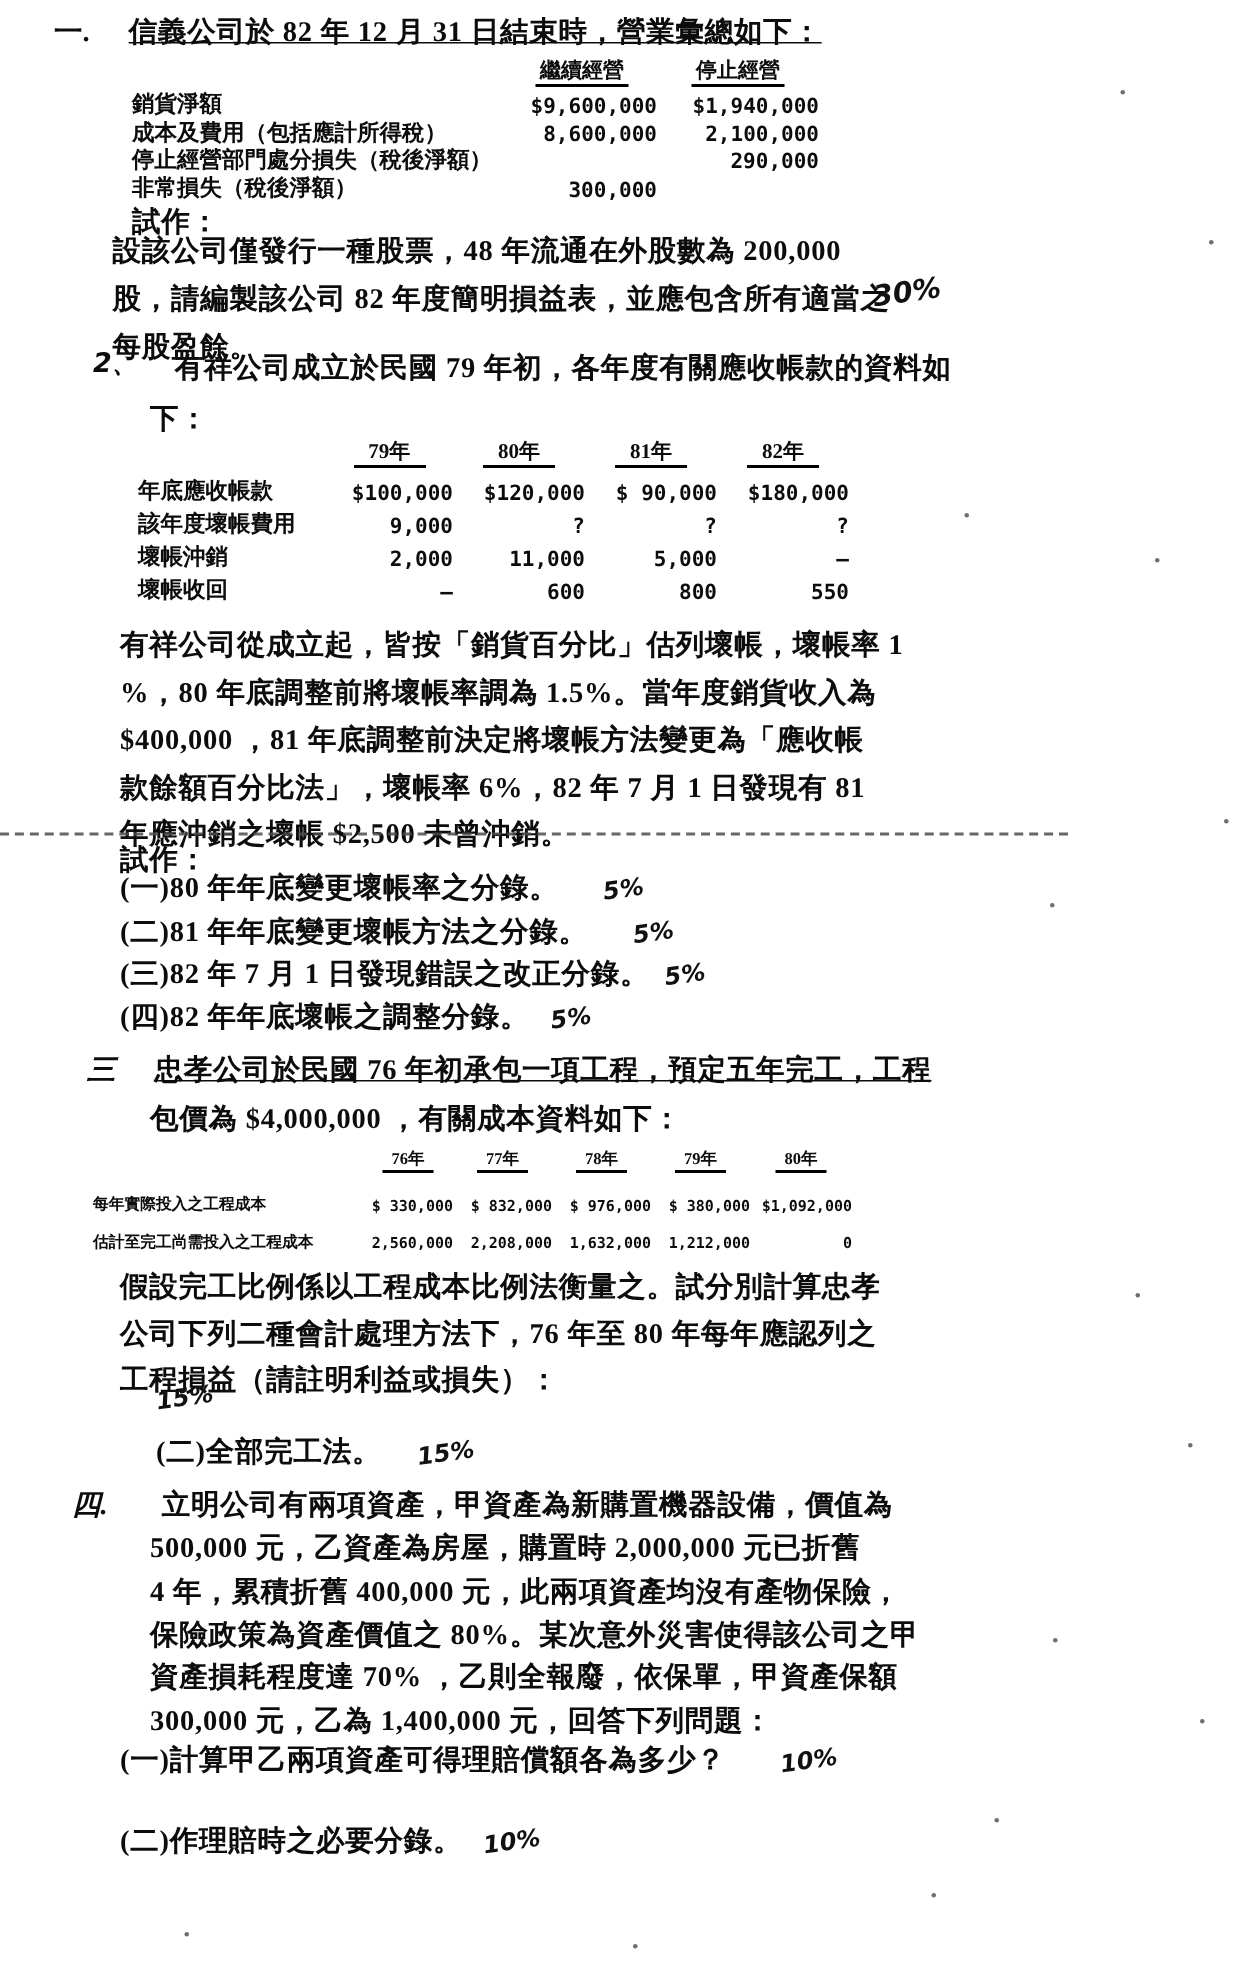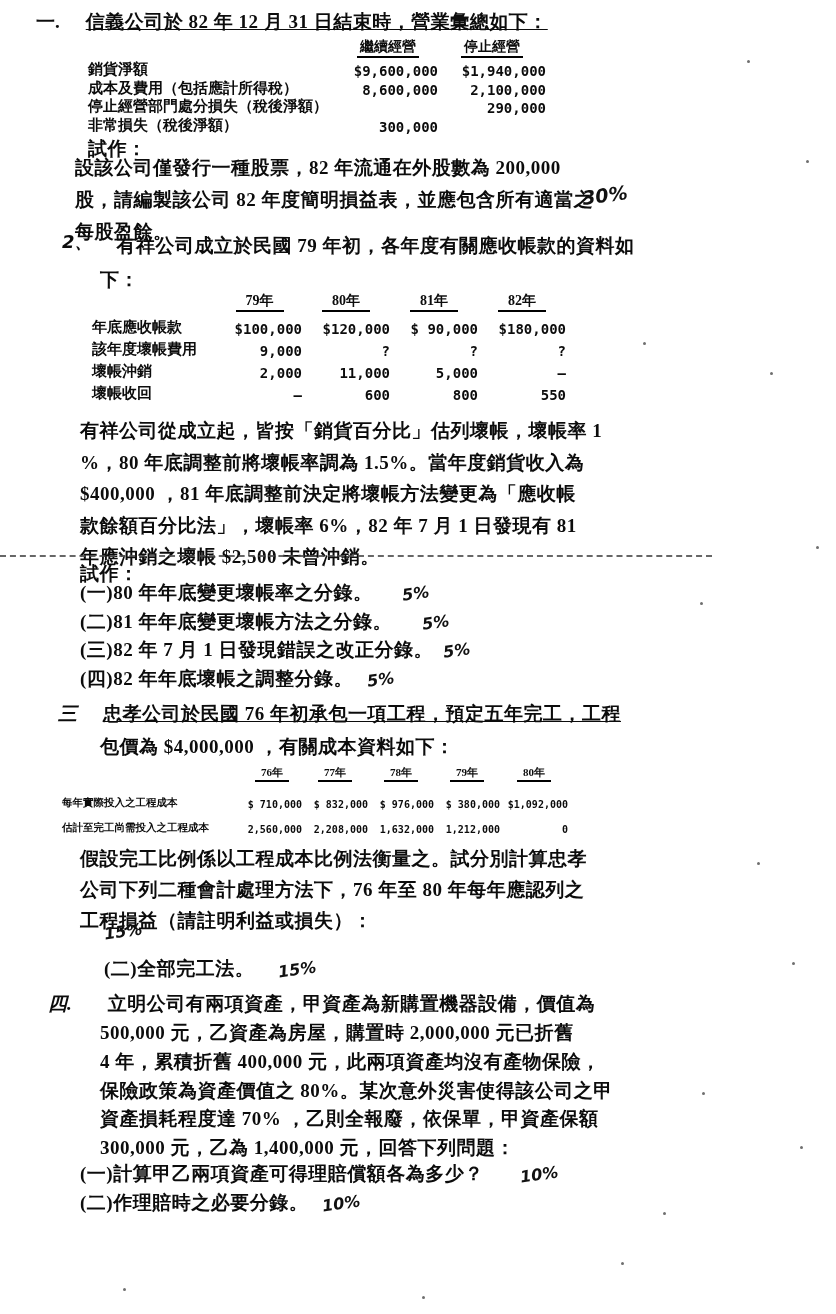--- a/index.html
+++ b/index.html
@@ -70,21 +70,21 @@
     <div class="t1-row">
       <span class="t1-label">非常損失（稅後淨額）</span>
       <span class="t1-num">300,000</span>
       <span class="t1-num"></span>
     </div>
   </div>
 
   <div class="abs cn t19" style="left:88px;top:133px;">試作：</div>
 
   <div class="abs" style="left:75px;top:152px;">
-    <div class="cn t19">設該公司僅發行一種股票，82 年流通在外股數為 200,000</div>
+    <div class="cn t19">設該公司僅發行一種股票，48 年流通在外股數為 200,000</div>
     <div class="cn t19">股，請編製該公司 82 年度簡明損益表，並應包含所有適當之</div>
     <div class="cn t19">每股盈餘。</div>
   </div>
 
   <div class="abs score" style="left:582px;top:184px;font-size:19px;">30%</div>
 
   <div class="abs" style="left:62px;top:230px;">
     <span class="hw" style="font-size:18px;vertical-align:top;">2、</span>
     <span class="cn t19" style="margin-left:20px;">有祥公司成立於民國 79 年初，各年度有關應收帳款的資料如</span>
   </div>
@@ -169,21 +169,21 @@
     <div class="t3-head">
       <span class="t3-label"></span>
       <span class="t3-h">76年</span>
       <span class="t3-h">77年</span>
       <span class="t3-h">78年</span>
       <span class="t3-h">79年</span>
       <span class="t3-h">80年</span>
     </div>
     <div class="t3-row">
       <span class="t3-label">每年實際投入之工程成本</span>
-      <span class="t3-num">$ 710,000</span>
+      <span class="t3-num">$ 330,000</span>
       <span class="t3-num">$ 832,000</span>
       <span class="t3-num">$ 976,000</span>
       <span class="t3-num">$ 380,000</span>
       <span class="t3-num">$1,092,000</span>
     </div>
     <div class="t3-row">
       <span class="t3-label">估計至完工尚需投入之工程成本</span>
       <span class="t3-num">2,560,000</span>
       <span class="t3-num">2,208,000</span>
       <span class="t3-num">1,632,000</span>
@@ -218,21 +218,21 @@
     <div class="cn t19" style="line-height:28.8px;">保險政策為資產價值之 80%。某次意外災害使得該公司之甲</div>
     <div class="cn t19" style="line-height:28.8px;">資產損耗程度達 70% ，乙則全報廢，依保單，甲資產保額</div>
     <div class="cn t19" style="line-height:28.8px;">300,000 元，乙為 1,400,000 元，回答下列問題：</div>
   </div>
 
   <div class="abs" style="left:80px;top:1158px;">
     <div class="item" style="height:29px;">
       <span class="cn t19">(一)計算甲乙兩項資產可得理賠償額各為多少？</span>
       <span class="score" style="margin-left:36px;">10%</span>
     </div>
-    <div class="item" style="height:29px;">
+    <div class="item" style="height:29px;margin-top:25px;">
       <span class="cn t19">(二)作理賠時之必要分錄。</span>
       <span class="score" style="margin-left:14px;">10%</span>
     </div>
   </div>
 
   <div class="dot" style="left:747px;top:60px;"></div>
   <div class="dot" style="left:806px;top:160px;"></div>
   <div class="dot" style="left:643px;top:342px;"></div>
   <div class="dot" style="left:770px;top:372px;"></div>
   <div class="dot" style="left:816px;top:546px;"></div>

